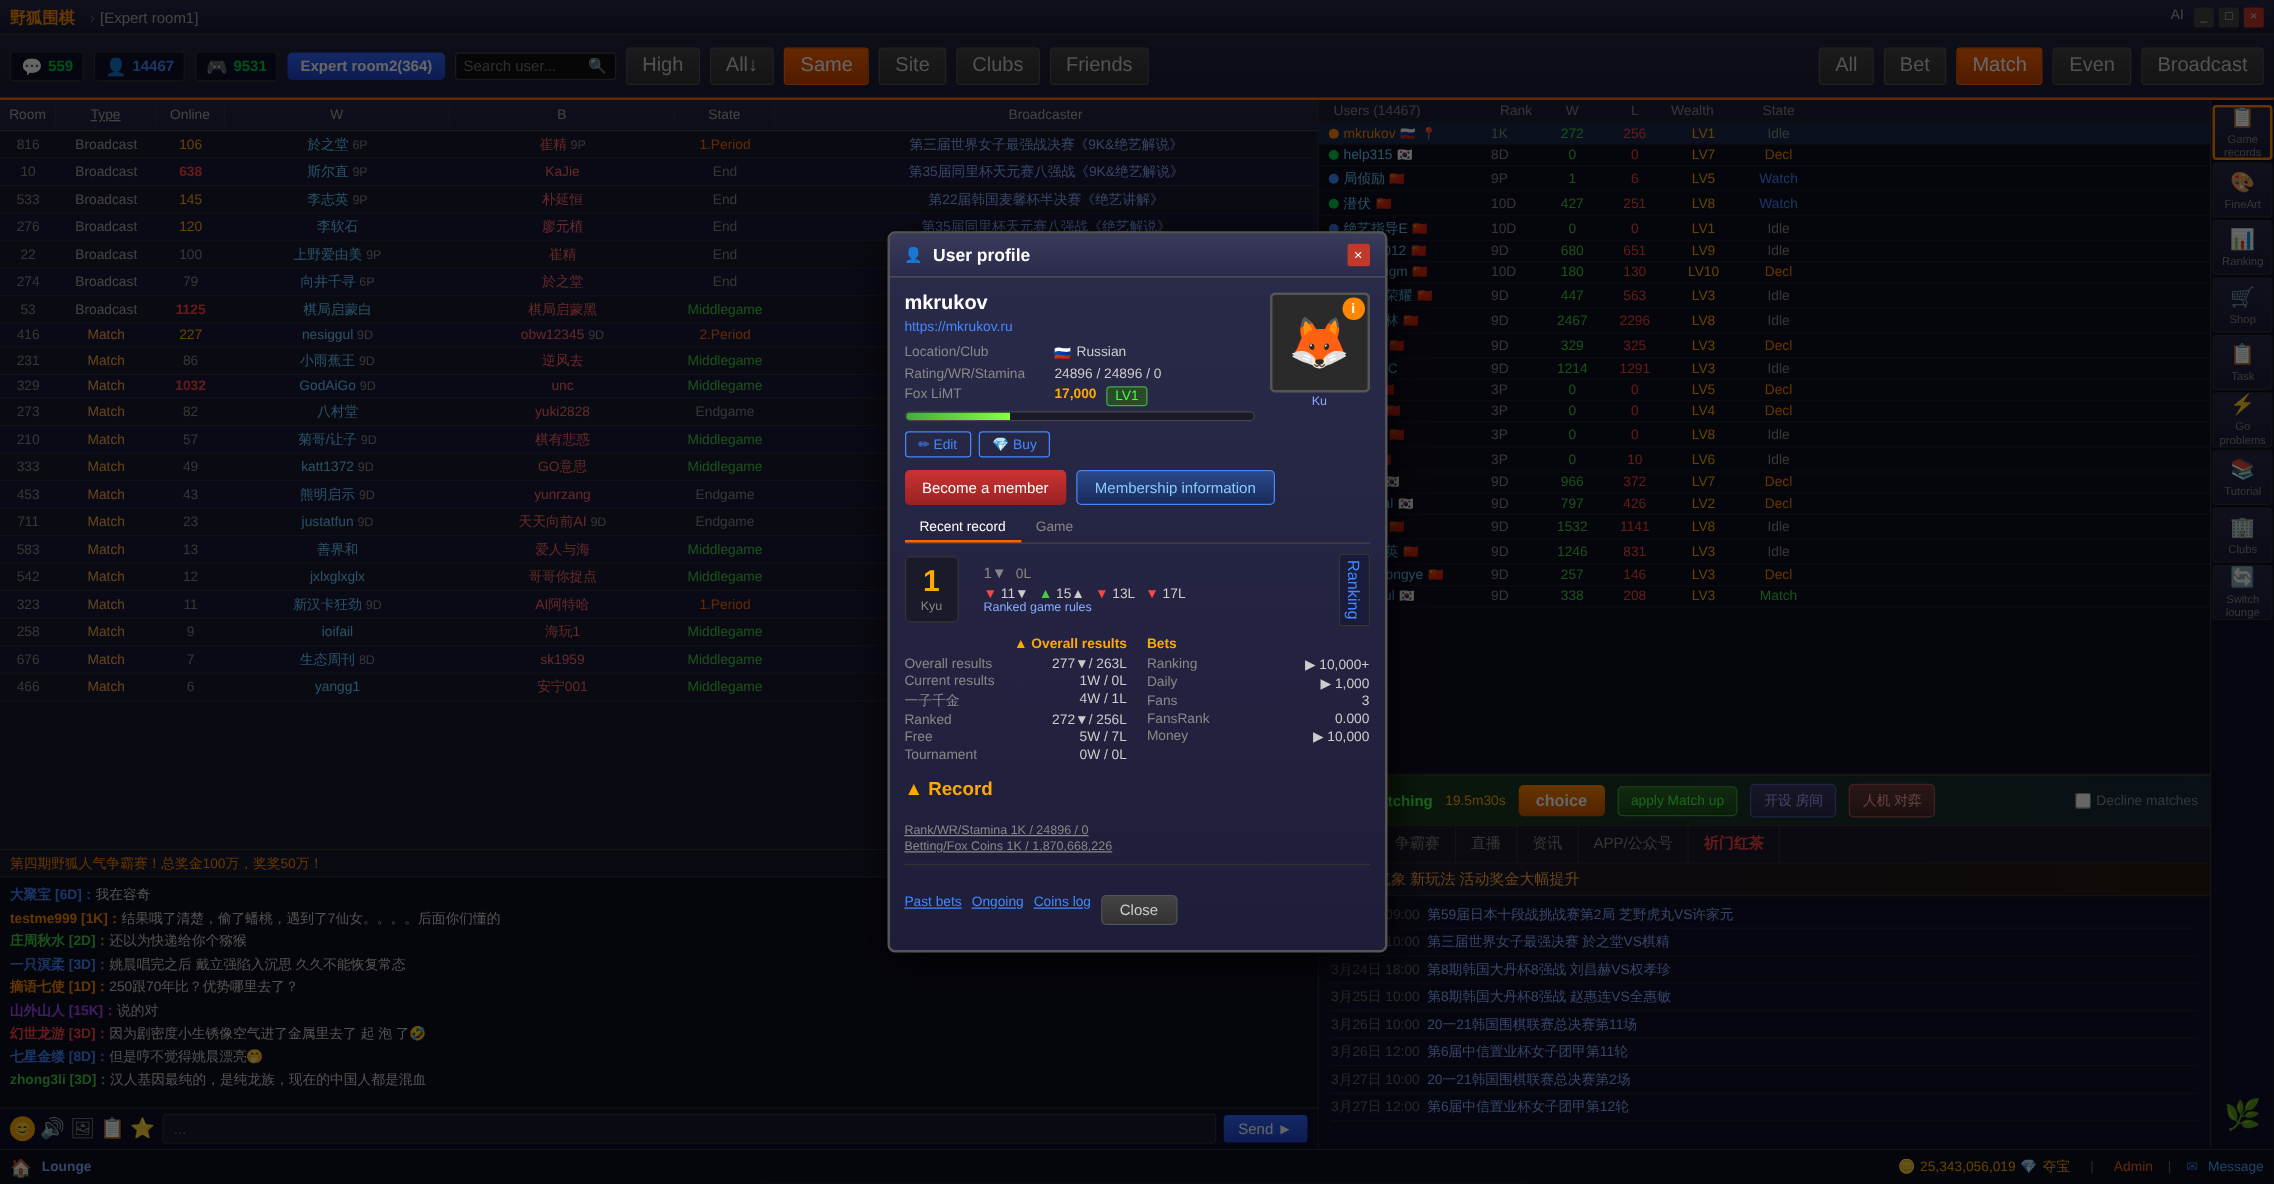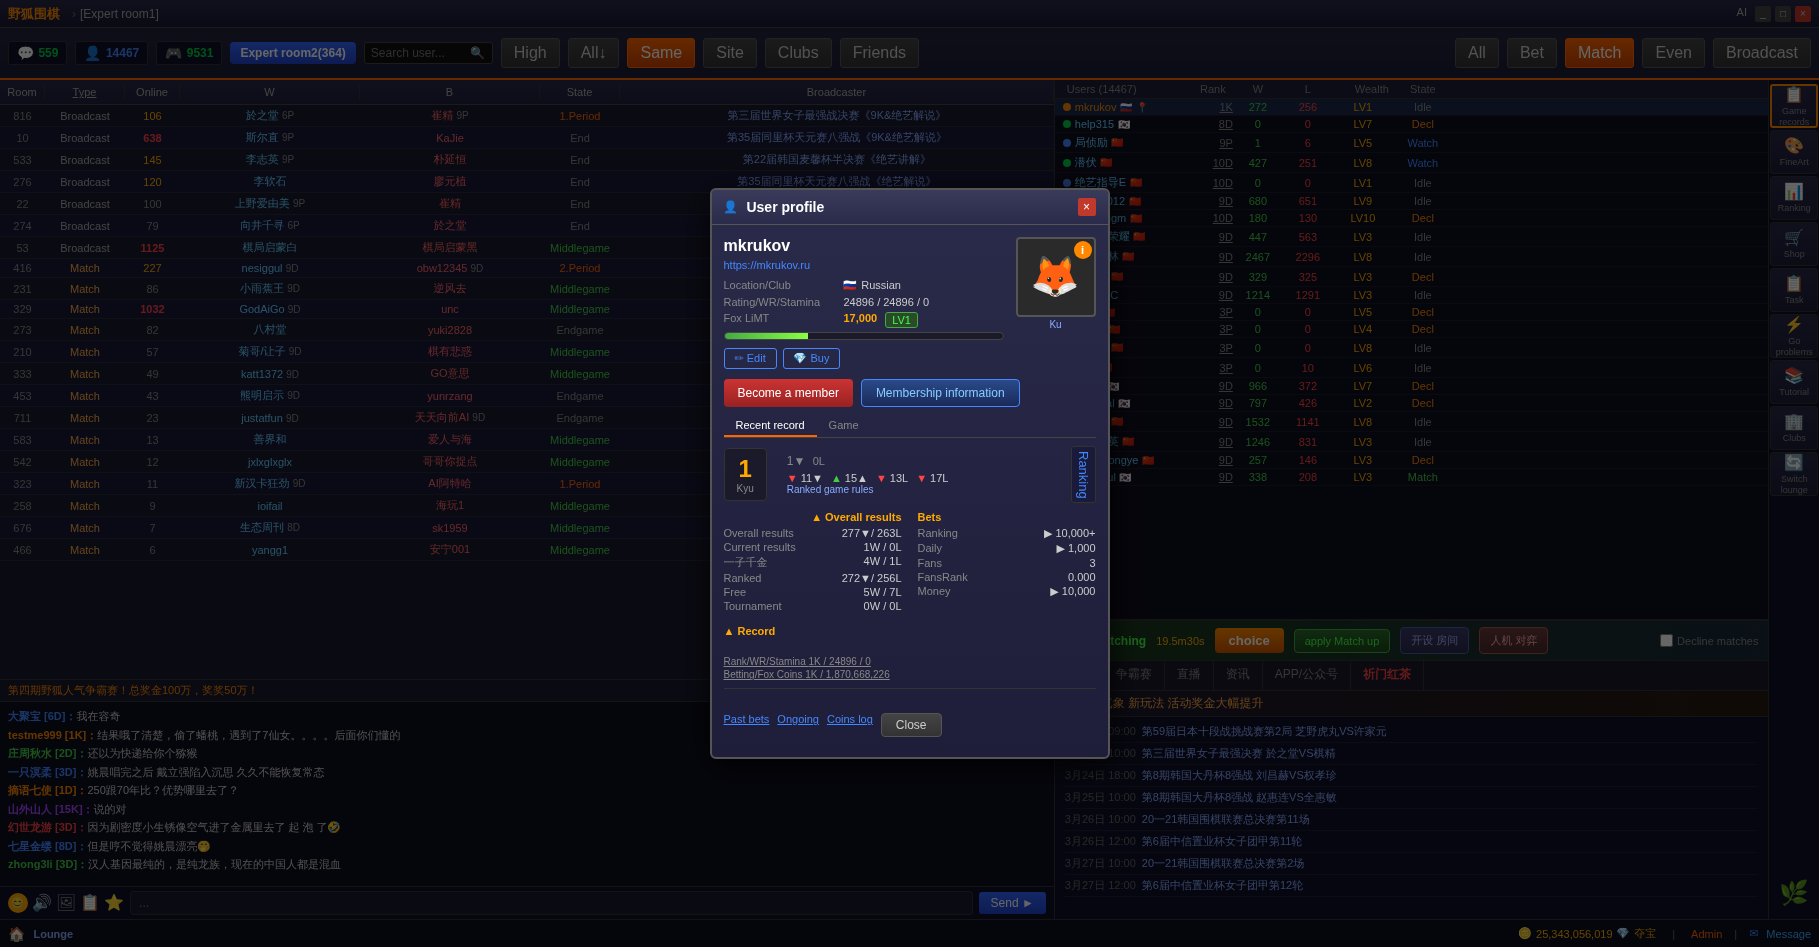--- a/index.html
+++ b/index.html
@@ -254,39 +254,39 @@
       padding: 3px 8px;
       font-size: 11px;
       color: #888;
       border-bottom: 1px solid #333;
     }
     .uth { padding: 0 4px; }
     .uth-name { width: 130px; }
     .uth-rank { width: 40px; text-align: center; }
     .uth-w { width: 50px; text-align: center; }
     .uth-l { width: 50px; text-align: center; }
-    .uth-wealth { width: 60px; text-align: right; }
+    .uth-wealth { width: 60px; text-align: left; }
     .uth-state { width: 60px; text-align: center; }
 
     #user-list-body {
       flex: 1;
       overflow-y: auto;
       background: #0e0e1e;
     }
     .user-row {
       display: flex;
       align-items: center;
       padding: 2px 8px;
       border-bottom: 1px solid #1a1a2a;
       font-size: 11px;
       cursor: pointer;
     }
     .user-row.self { background: #1a2a4a; }
     .ur-name { width: 130px; display: flex; align-items: center; gap: 4px; }
-    .ur-rank { width: 40px; text-align: right; color: #888; text-decoration: underline; }
+    .ur-rank { width: 40px; text-align: left; color: #888; }
     .ur-w { width: 50px; text-align: center; color: #44cc44; }
     .ur-l { width: 50px; text-align: center; color: #ff4444; }
     .ur-wealth { width: 60px; text-align: center; color: #ffaa00; }
     .ur-state { width: 60px; text-align: center; }
     .state-idle { color: #888; }
     .state-watch { color: #4488ff; }
     .state-decl { color: #ff8800; }
     .state-match { color: #44cc44; }
     .name-link { color: #66ccff; }
     .name-link.orange { color: #ff8800; }
@@ -560,21 +560,21 @@
       color: #4488ff;
       font-size: 13px;
       padding: 4px;
       background: #1a1a3a;
       border: 1px solid #333;
       border-radius: 3px;
     }
     .record-section {
       margin-top: 6px;
     }
-    .rs-title { color: #ffaa00; font-weight: bold; margin-bottom: 19px; font-size: 11px; }
+    .rs-title { color: #ffaa00; font-weight: bold; margin-bottom: 19px; font-size: 15px; }
     .rs-row { font-size: 10px; color: #888; margin-bottom: 2px; text-decoration: underline; }
     .profile-bottom-tabs {
       display: flex; gap: 8px; margin: 8px 0;
       border-top: 1px solid #333;
       padding-top: 24px;
     }
     .pbt { color: #4488ff; font-size: 11px; cursor: pointer; text-decoration: underline; }
     .close-btn {
       float: right;
       background: linear-gradient(to bottom, #444, #333);

